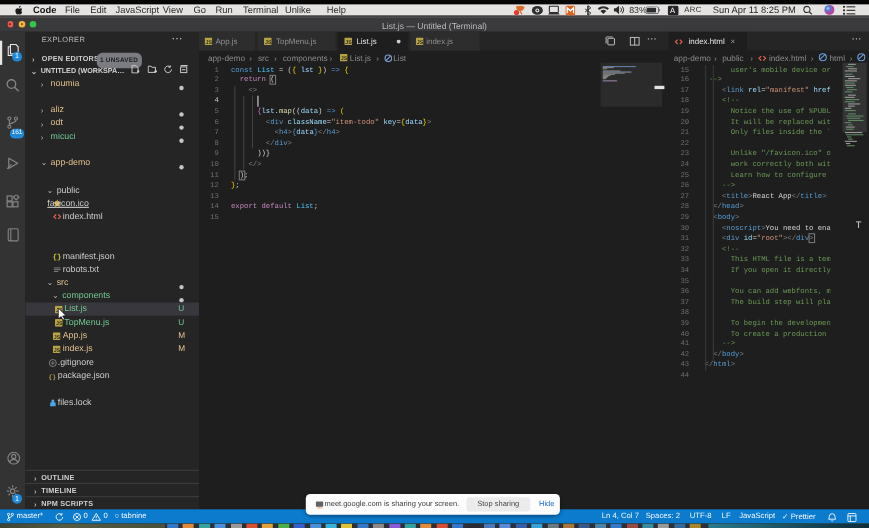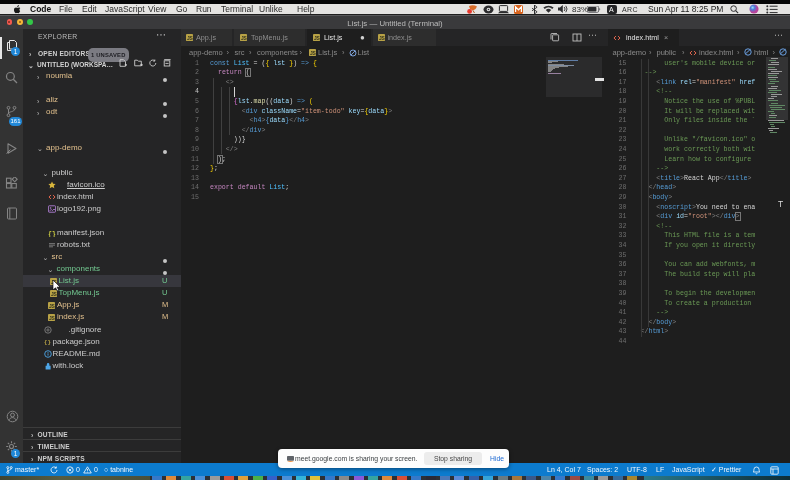--- a/index.html
+++ b/index.html
@@ -255,33 +255,29 @@
               <g stroke="#cccccc" fill="none" stroke-width=".9">
                 <rect x="1.2" y="1.8" width="5.6" height="5.2"></rect>
                 <path d="M2.4 4.4h3.2M1.2 .6h6.4"></path>
               </g>
             </svg>
           </span>
         </div>
 <div class="row" style="top:41.0px;"><span class="twist" style="left:14px; top:2.2px;">›</span><span class="abs" style="left:23px; color:#e2c08d;">noumia</span><span class="abs" style="left:140px; top:4px;"><span class="dot"></span></span></div>
 <div class="row" style="top:65.1px;"><span class="twist" style="left:14px; top:2.2px;">›</span><span class="abs" style="left:23px; color:#e2c08d;">aliz</span><span class="abs" style="left:140px; top:4px;"><span class="dot"></span></span></div>
 <div class="row" style="top:77.2px;"><span class="twist" style="left:14px; top:2.2px;">›</span><span class="abs" style="left:23px; color:#e2c08d;">odt</span><span class="abs" style="left:140px; top:4px;"><span class="dot"></span></span></div>
+<div class="row" style="top:89.3px;"><span class="twist" style="left:14px; top:2.2px;">›</span><span class="abs" style="left:23px; color:#73c991;">micuci</span><span class="abs" style="left:140px; top:4px;"><span class="dot"></span></span></div>
 <div class="row" style="top:113.4px;"><span class="twist" style="left:14px; top:1px;">⌄</span><span class="abs" style="left:23px; color:#e2c08d;">app-demo</span><span class="abs" style="left:140px; top:4px;"><span class="dot"></span></span></div>
 <div class="row" style="top:137.6px;"><span class="twist" style="left:19.5px; top:1px;">⌄</span><span class="abs" style="left:28.5px; color:#cccccc;">public</span></div>
 <div class="row" style="top:149.6px; "><span class="ico" style="left:25px; top:2.5px;"><svg width="8" height="8" viewBox="0 0 8 8">
               <path d="M4 .4l1.1 2.3 2.5.3-1.8 1.7.5 2.5L4 6l-2.3 1.2.5-2.5L.4 3l2.5-.3z" fill="#d8b63c"></path>
-            </svg></span><span class="abs" style="left:44px; color:#cccccc;text-decoration:underline;">favicon.ico</span></div>
+            </svg></span><span class="abs" style="left:20px; color:#cccccc;text-decoration:underline;">favicon.ico</span></div>
 <div class="row" style="top:161.7px; "><span class="ico" style="left:25px; top:2.5px;"><svg width="8" height="8" viewBox="0 0 10 8">
               <path d="M3.8 1.5L1.2 4l2.6 2.5M6.2 1.5L8.8 4 6.2 6.5" stroke="#e8684f" stroke-width="1.2" fill="none"></path>
             </svg></span><span class="abs" style="left:34px; color:#cccccc;">index.html</span></div>
-<div class="row" style="top:173.8px; "><span class="ico" style="left:25px; top:2.5px;"><svg width="8" height="8" viewBox="0 0 8 8">
-              <rect x=".4" y=".8" width="7.2" height="6.4" rx=".8" fill="none" stroke="#b180d7" stroke-width=".9"></rect>
-              <circle cx="2.6" cy="3" r=".8" fill="#b180d7"></circle>
-              <path d="M1.2 6.4l2-2 1.2 1.2 1.6-1.6 1.4 1.4" stroke="#b180d7" stroke-width=".8" fill="none"></path>
-            </svg></span><span class="abs" style="left:34px; color:#cccccc;">logo192.png</span></div>
 <div class="row" style="top:210.0px; "><span class="ico" style="left:25px; top:2.5px;"><svg width="8" height="8" viewBox="0 0 8 8">
               <g stroke="#8a8a8a" stroke-width=".8">
                 <path d="M1 1.6h6M1 3.2h6M1 4.8h4"></path>
               </g>
             </svg></span><span class="abs" style="left:34px; color:#cccccc;">robots.txt</span></div>
 <div class="row" style="top:197.9px; "><span class="ico" style="left:25px; top:2.5px;"><svg width="8" height="8" viewBox="0 0 8 8">
               <text x="0" y="6.8" font-size="6.5" font-weight="bold" fill="#cbcb41" font-family="Liberation Mono">{}</text>
             </svg></span><span class="abs" style="left:34px; color:#cccccc;">manifest.json</span></div>
 <div class="row" style="top:222.1px;"><span class="twist" style="left:19.5px; top:1px;">⌄</span><span class="abs" style="left:28.5px; color:#e2c08d;">src</span><span class="abs" style="left:140px; top:4px;"><span class="dot"></span></span></div>
 <div class="row" style="top:234.1px;"><span class="twist" style="left:24.5px; top:1px;">⌄</span><span class="abs" style="left:33.5px; color:#73c991;">components</span><span class="abs" style="left:140px; top:4px;"><span class="dot"></span></span></div>
@@ -297,31 +293,27 @@
               <rect width="8" height="8" rx="1" fill="#b8a246"></rect>
               <text x="1" y="6.6" font-size="5.6" font-weight="bold" fill="#33331e" font-family="Liberation Sans">JS</text>
             </svg></span><span class="abs" style="left:34px; color:#e2c08d;">App.js</span><span class="abs" style="left:139px; color:#e2c08d; font-size:7.5px;">M</span></div>
 <div class="row" style="top:282.4px; "><span class="ico" style="left:25px; top:2.5px;"><svg width="7" height="7" viewBox="0 0 8 8">
               <rect width="8" height="8" rx="1" fill="#b8a246"></rect>
               <text x="1" y="6.6" font-size="5.6" font-weight="bold" fill="#33331e" font-family="Liberation Sans">JS</text>
             </svg></span><span class="abs" style="left:34px; color:#e2c08d;">index.js</span><span class="abs" style="left:139px; color:#e2c08d; font-size:7.5px;">M</span></div>
 <div class="row" style="top:294.5px; "><span class="ico" style="left:20.5px; top:2.5px;"><svg width="8" height="8" viewBox="0 0 8 8">
               <circle cx="4" cy="4" r="3.2" fill="none" stroke="#8a8a8a" stroke-width=".8"></circle>
               <path d="M2.2 4h3.6M4 2.2v3.6" stroke="#8a8a8a" stroke-width=".7"></path>
-            </svg></span><span class="abs" style="left:29.5px; color:#cccccc;padding-left:16px;">.gitignore</span></div>
+            </svg></span><span class="abs" style="left:29.5px; color:#cccccc;">.gitignore</span></div>
 <div class="row" style="top:306.5px; "><span class="ico" style="left:20.5px; top:2.5px;"><svg width="7" height="8" viewBox="0 0 8 8">
               <text x="0" y="6.8" font-size="6.5" font-weight="bold" fill="#b8a246" font-family="Liberation Mono">{}</text>
             </svg></span><span class="abs" style="left:29.5px; color:#cccccc;">package.json</span></div>
-<div class="row" style="top:318.6px; "><span class="ico" style="left:20.5px; top:2.5px;"><svg width="8" height="8" viewBox="0 0 8 8">
-              <circle cx="4" cy="4" r="3.3" fill="none" stroke="#4da6e8" stroke-width=".9"></circle>
-              <path d="M4 3.4v2.2M4 2.1v.8" stroke="#4da6e8" stroke-width=".9"></path>
-            </svg></span><span class="abs" style="left:29.5px; color:#cccccc;">README.md</span></div>
 <div class="row" style="top:330.7px; "><span class="ico" style="left:20.5px; top:2.5px;"><svg width="8" height="8" viewBox="0 0 8 8">
               <path d="M1.6 7.4V3.8h1.2V2.4a1.3 1.3 0 0 1 2.6 0v1.4h1.2v3.6z" fill="#4da6e8"></path>
-            </svg></span><span class="abs" style="left:29.5px; color:#cccccc;">with.lock</span></div>
+            </svg></span><span class="abs" style="left:29.5px; color:#cccccc;">files.lock</span></div>
 <div class="abs" style="left:29px; top:251.2px; z-index:5;">
           <svg width="9" height="11" viewBox="0 0 9 11">
             <path d="M1 0l7 7-3 .2 1.8 3-1.5.6-1.7-3L1 9.8z" fill="#fff" stroke="#000" stroke-width=".6"></path>
           </svg>
         </div>
 <div class="abs" style="top:398px; left:0; width:158px; height:1px; background:#3c3c3c;"></div>
 <div class="row" style="top:399px; font-weight:bold;"><span class="twist" style="left:8px; top:2.2px;">›</span><span class="abs" style="left:14.5px; top:1px; color:#cfcfcf; font-size:6.6px; letter-spacing:.2px;">OUTLINE</span></div>
 <div class="abs" style="top:410px; left:0; width:158px; height:1px; background:#3c3c3c;"></div>
 <div class="row" style="top:411px; font-weight:bold;"><span class="twist" style="left:8px; top:2.2px;">›</span><span class="abs" style="left:14.5px; top:1px; color:#cfcfcf; font-size:6.6px; letter-spacing:.2px;">TIMELINE</span></div>
 <div class="abs" style="top:422px; left:0; width:158px; height:1px; background:#3c3c3c;"></div>

